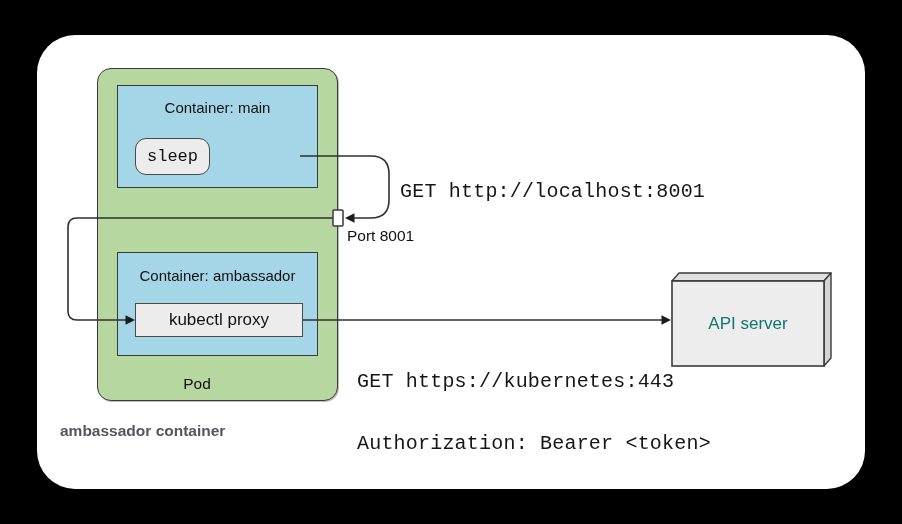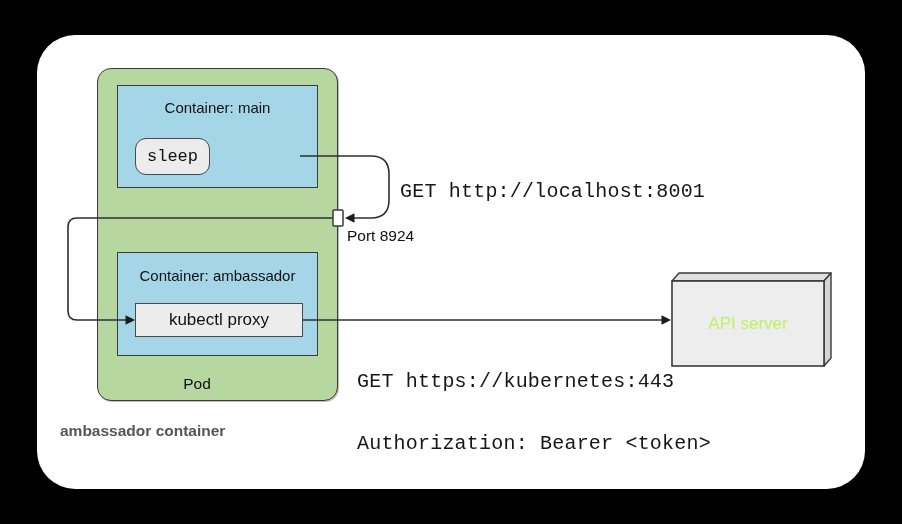--- a/index.html
+++ b/index.html
@@ -43,21 +43,21 @@
   .msg-api{left:357px;top:331px;line-height:20.5px;}
   svg.overlay{position:absolute;left:0;top:0;width:902px;height:524px;
     pointer-events:none;}
   .wire{fill:none;stroke:var(--line-dark);stroke-width:1.6px;}
   .ahead{fill:#1c1c1c;stroke:none;}
   .port-rect{fill:#fff;stroke:#3a3a3a;stroke-width:1.5px;}
   .api-top{fill:var(--api-top);stroke:#3a3a3a;stroke-width:1.4px;stroke-linejoin:round;}
   .api-side{fill:var(--api-side);stroke:#3a3a3a;stroke-width:1.4px;stroke-linejoin:round;}
   .api-front{fill:var(--api-front);stroke:#3a3a3a;stroke-width:1.6px;}
   .api-label{left:672px;top:281px;width:152px;height:85px;display:flex;
-    align-items:center;justify-content:center;font-size:17px;color:#bef264;}
+    align-items:center;justify-content:center;font-size:17px;color:#0f766e;}
   .caption{left:60px;top:420px;width:790px;color:var(--caption-gray);
     font-weight:bold;font-size:15.5px;line-height:22.5px;}
   .caption .line{display:block;white-space:nowrap;}
   .fig-num{margin-right:15px;}
   .cap-code{font-size:15px;margin:0 4px;font-weight:bold;}
 </style>
 </head>
 <body>
 
 <div id="stage">
@@ -98,21 +98,21 @@
       <polygon class="api-top" points="672,281 679,273 831,273 824,281"></polygon>
       <polygon class="api-side" points="824,281 831,273 831,358 824,366"></polygon>
       <rect class="api-front" x="672" y="281" width="152" height="85"></rect>
     </g>
   </svg>
 
   <div class="abs api-label">
     <span>API server</span>
   </div>
 
-  <div class="abs port-label">Port 8924</div>
+  <div class="abs port-label">Port 8001</div>
   <div class="abs msg mono msg-local">GET http://localhost:8001</div>
   <div class="abs msg mono msg-api">
     <div>GET https://kubernetes:443</div>
     <div>Authorization: Bearer &lt;token&gt;</div>
   </div>
 
   <div class="abs caption">
     <span class="line">ambassador container</span>
   </div>
 </div>

